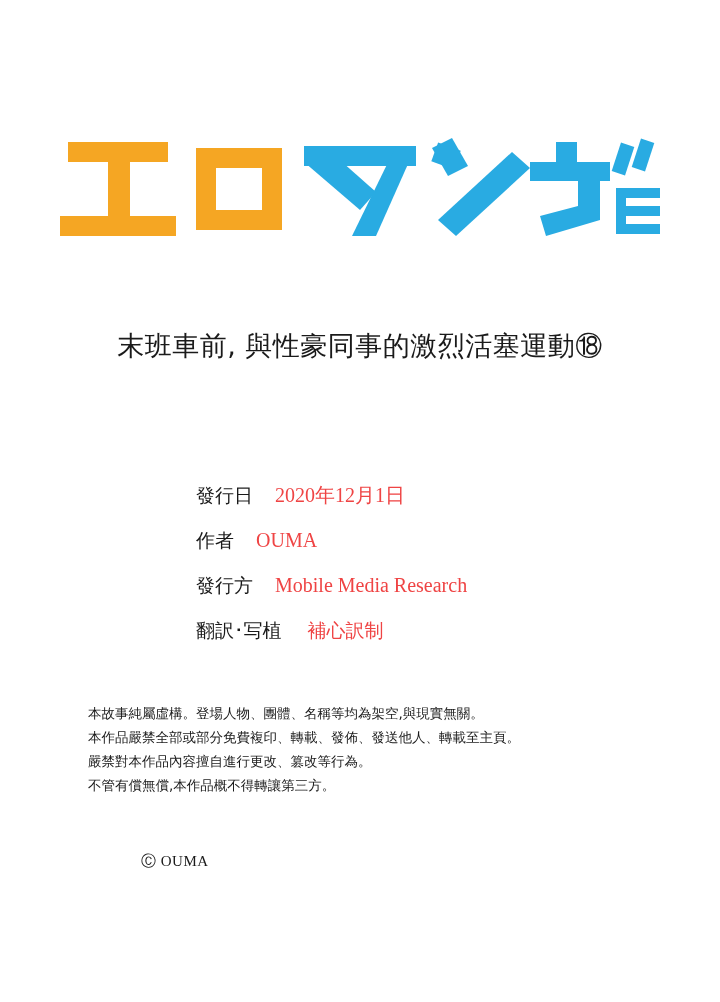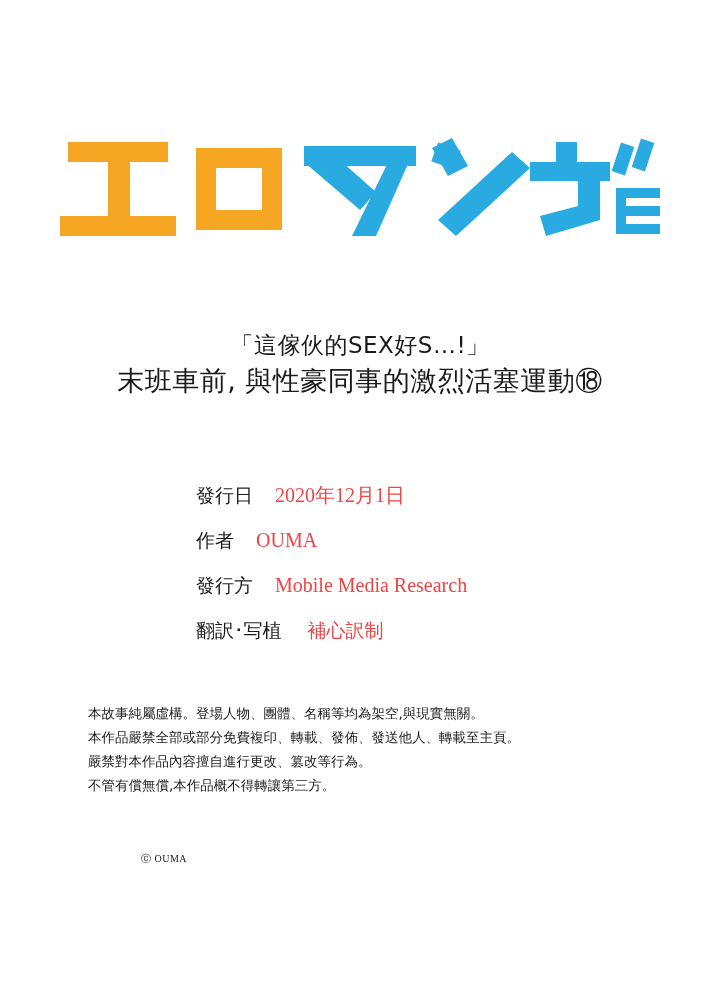--- a/index.html
+++ b/index.html
@@ -105,21 +105,21 @@
     line-height: 20px;
     color: #1a1a1a;
   }
 
   
   .copyright {
     position: absolute;
     top: 852px;
     left: 141px;
     font-family: "Liberation Serif", "DejaVu Serif", serif;
-    font-size: 10px;
+    font-size: 15px;
     color: #1a1a1a;
     letter-spacing: 0.5px;
   }
 </style>
 </head>
 <body>
 
 <div class="page">
 
   <div class="logo-wrap">
@@ -161,21 +161,20 @@
       <g fill="#29ABE2">
         <rect x="556" y="56" width="44" height="10"></rect>
         <rect x="556" y="74" width="44" height="10"></rect>
         <rect x="556" y="92" width="44" height="10"></rect>
         <rect x="556" y="56" width="10" height="46"></rect>
       </g>
     </svg>
   </div>
 
   <div class="title-block">
-    <div class="title-line first">「這傢伙的SEX好S…!」</div>
     <div class="title-line second">末班車前, 與性豪同事的激烈活塞運動⑱</div>
   </div>
 
   <div class="meta-block">
     <div class="meta-row r-date">
       <span class="meta-label">發行日</span>
       <span class="meta-value">2020年12月1日</span>
     </div>
     <div class="meta-row r-author">
       <span class="meta-label">作者</span>

